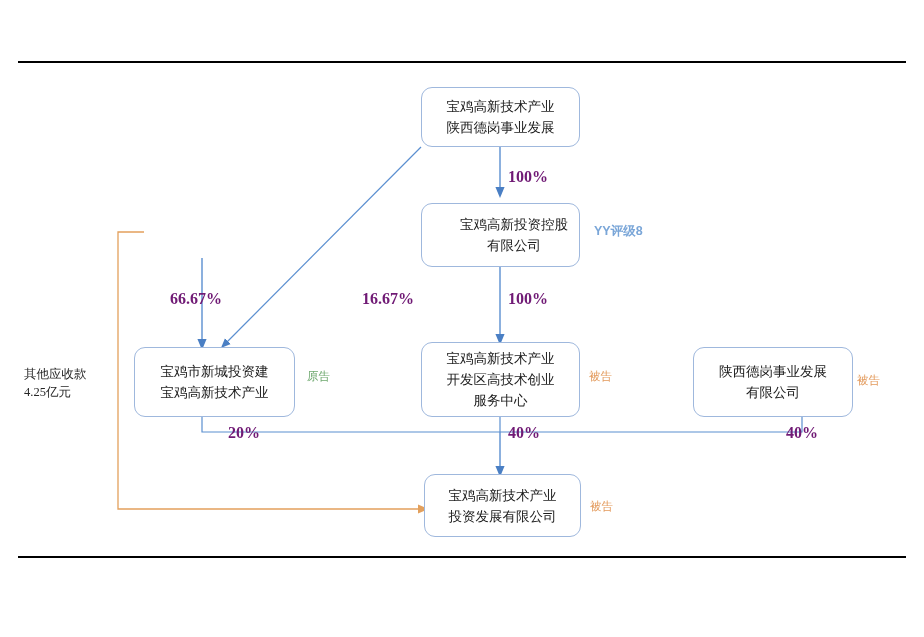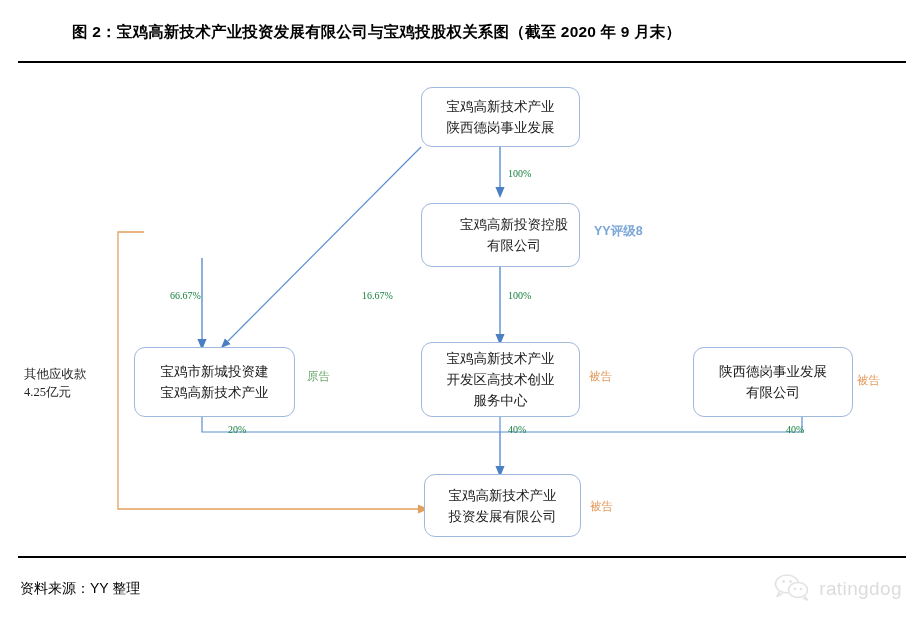--- a/index.html
+++ b/index.html
@@ -71,23 +71,24 @@
     line-height: 1.55;
     color: #1a1a1a;
     padding: 2px 8px;
   }
   .node.bold { font-weight: bold; font-size: 15px; }
 
   
   .lbl {
     position: absolute;
     font-family: "Liberation Serif", "DejaVu Serif", serif;
-    font-size: 10px;
-    color: #15803d;
-    white-space: nowrap;
+    font-size: 16px;
+    color: #701a75;
+    white-space: nowrap;
+    font-weight: bold;
   }
   .tag {
     position: absolute;
     font-family: "DejaVu Serif", "Liberation Serif", serif;
     font-size: 11.5px;
     white-space: nowrap;
   }
   .tag-green  { color: #6fa96f; }
   .tag-orange { color: #e39a5c; }
   .tag-blue {
@@ -132,23 +133,20 @@
     font-size: 19px;
     color: #b9b9b9;
     letter-spacing: 0.4px;
   }
 </style>
 </head>
 <body>
 
 <div id="page">
 
-  <div class="title-bar">
-    <div class="title-text">图 2：宝鸡高新技术产业投资发展有限公司与宝鸡投股权关系图（截至 2020 年 9 月末）</div>
-  </div>
   <div class="rule rule-top"></div>
 
   <div class="canvas">
 
     <svg viewBox="0 0 924 494">
       <defs>
         <marker id="ah-blue" markerWidth="9" markerHeight="9" refX="4.6" refY="4" orient="auto">
           <path d="M0,0.6 L8.2,4 L0,7.4 z" fill="#4a7fc4"></path>
         </marker>
         <marker id="ah-orange" markerWidth="9" markerHeight="9" refX="4.6" refY="4" orient="auto">
@@ -241,32 +239,14 @@
     <div class="tag tag-orange" style="left:590px; top:437px;">被告</div>
 
     <div class="note" style="left:24px; top:267px;">
       <div>其他应收款</div>
       <div>4.25亿元</div>
     </div>
 
   </div>
 
   <div class="rule rule-bottom"></div>
-  <div class="footer">
-    <div class="source-text">资料来源：YY 整理</div>
-    <div class="watermark">
-      <span>
-        <svg width="38" height="30" viewBox="0 0 38 30">
-          <ellipse cx="13" cy="12" rx="11.5" ry="9" fill="none" stroke="#c9c9c9" stroke-width="1.6"></ellipse>
-          <path d="M6,19 L3,24.5 L8.5,21.5" fill="none" stroke="#c9c9c9" stroke-width="1.6" stroke-linejoin="round"></path>
-          <circle cx="9.5" cy="9.5" r="1.5" fill="#c9c9c9"></circle>
-          <circle cx="16.5" cy="9.5" r="1.5" fill="#c9c9c9"></circle>
-          <ellipse cx="24" cy="18" rx="9.5" ry="7.5" fill="#ffffff" stroke="#c9c9c9" stroke-width="1.6"></ellipse>
-          <path d="M30.5,24 L33.5,28 L29,26" fill="#ffffff" stroke="#c9c9c9" stroke-width="1.6" stroke-linejoin="round"></path>
-          <circle cx="21" cy="17" r="1.3" fill="#c9c9c9"></circle>
-          <circle cx="27" cy="17" r="1.3" fill="#c9c9c9"></circle>
-        </svg>
-      </span>
-      <span class="wm-text">ratingdog</span>
-    </div>
-  </div>
 
 </div>
 
 </body></html>

